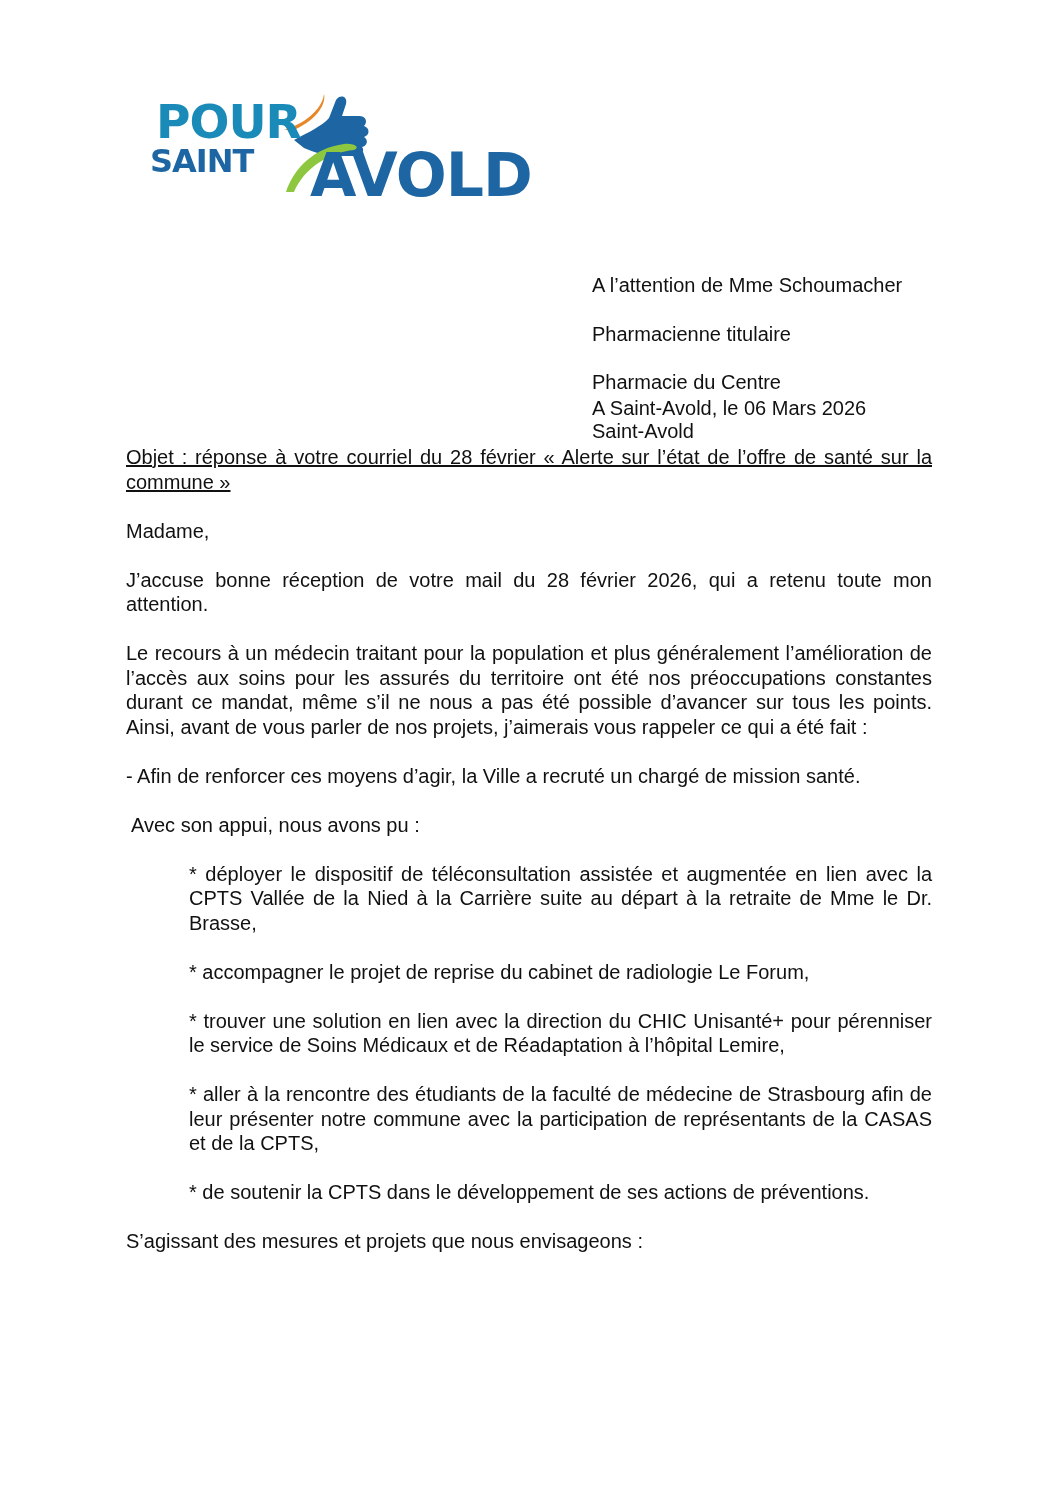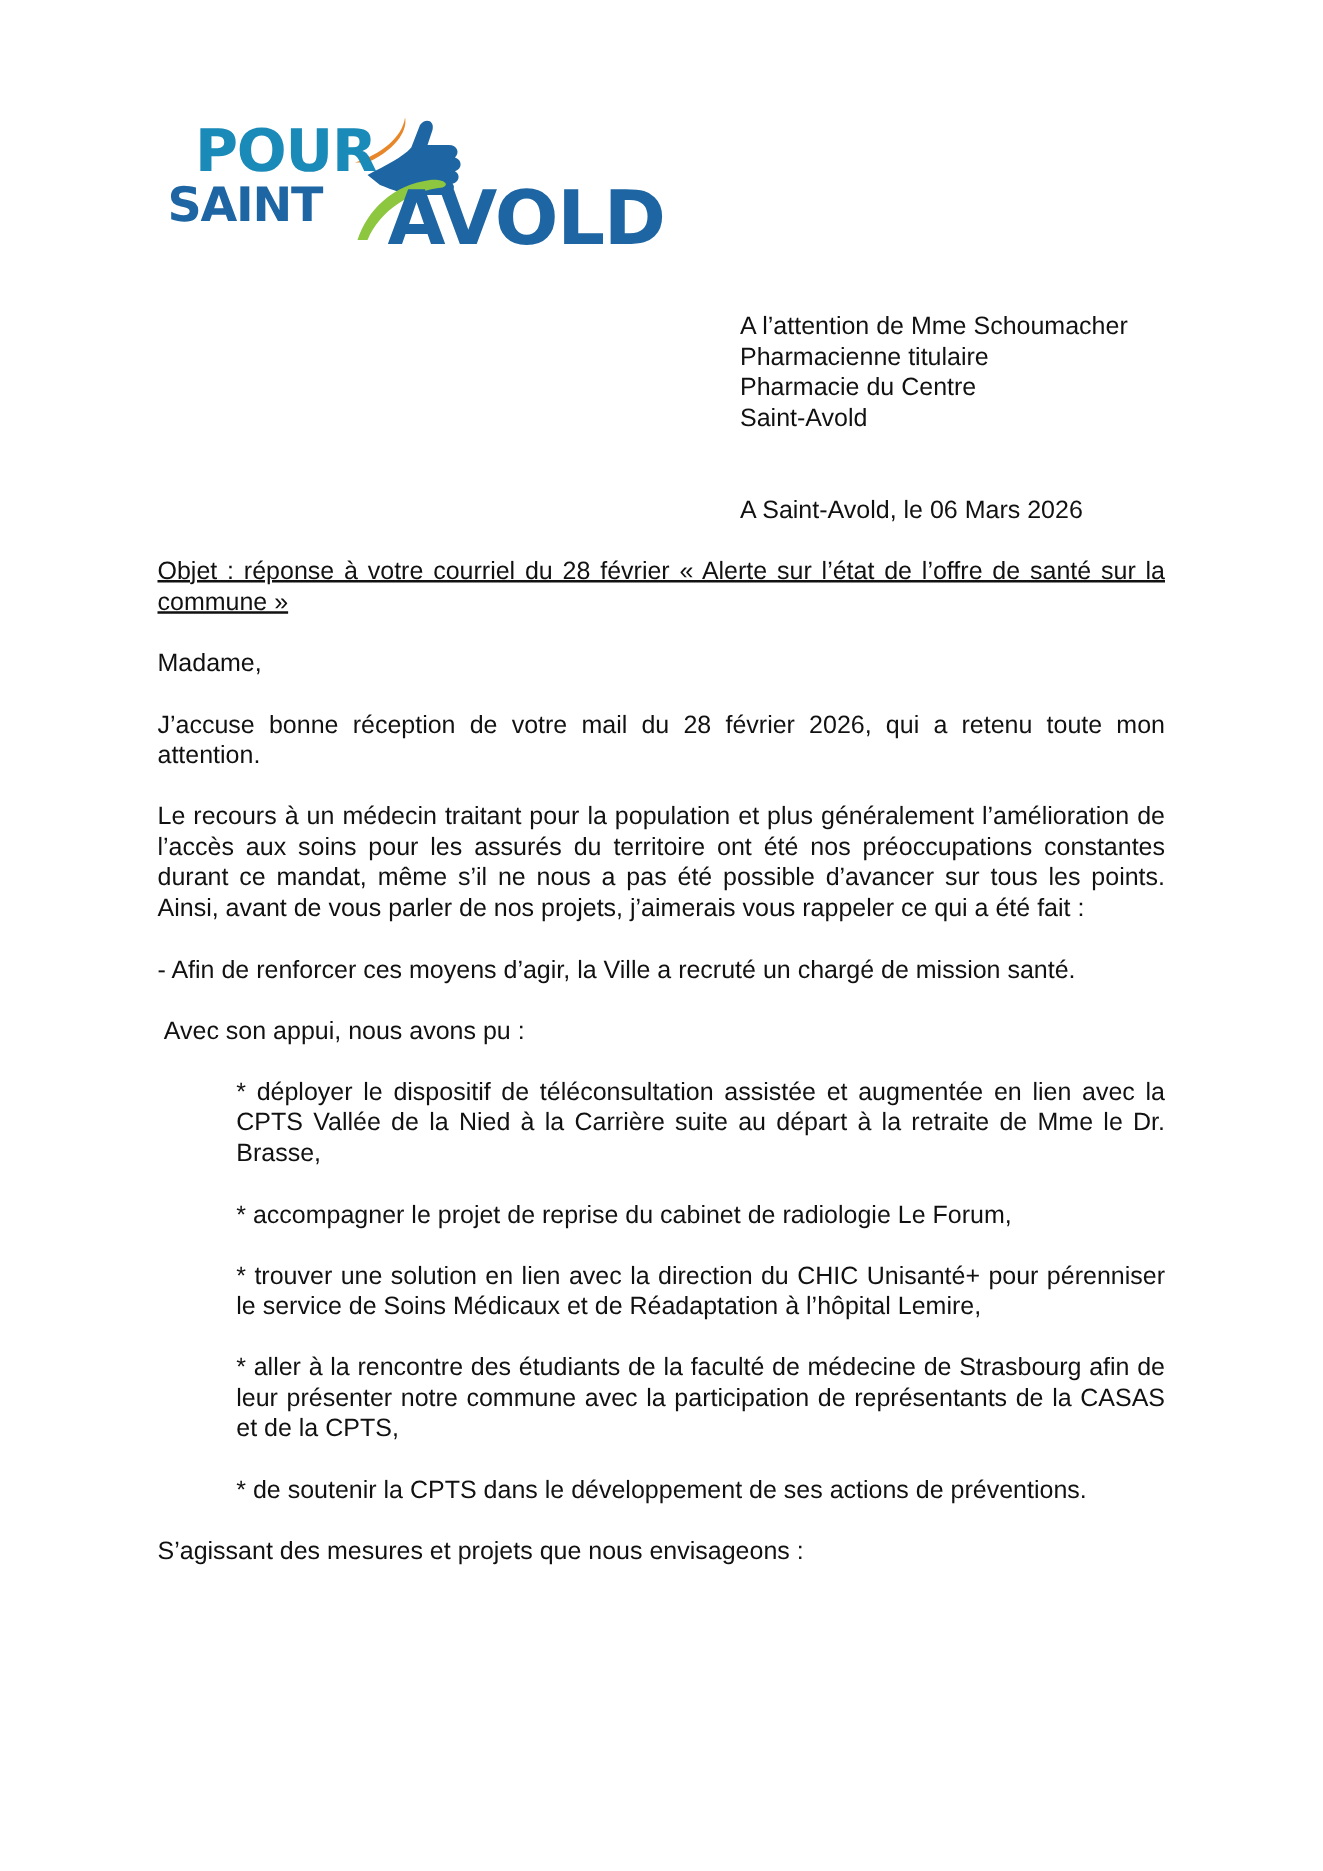--- a/index.html
+++ b/index.html
@@ -39,43 +39,43 @@
       line-height: 1;
       white-space: nowrap;
     }
     .logo-pour {
       left: 22px;
       top: 10px;
       font-size: 47px;
       color: #1a8bb8;
     }
     .logo-saint {
-      left: 0px;
+      left: 16px;
       top: 57px;
-      font-size: 38px;
+      font-size: 32px;
       color: #1d66a3;
     }
     .logo-avold {
       left: 176px;
       top: 57px;
       font-size: 60px;
       color: #1d66a3;
     }
 
     .text {
       font-size: 20px;
       line-height: 24.5px;
     }
     .addr {
       position: absolute;
       left: 592px;
       top: 249px;
       width: 400px;
     }
-    .addr div { white-space: nowrap; }
+    .addr div { white-space: nowrap; margin-top: 24px; }
     .date {
       position: absolute;
       left: 592px;
       top: 396px;
       white-space: nowrap;
     }
     .body {
       position: absolute;
       left: 126px;
       top: 445px;

